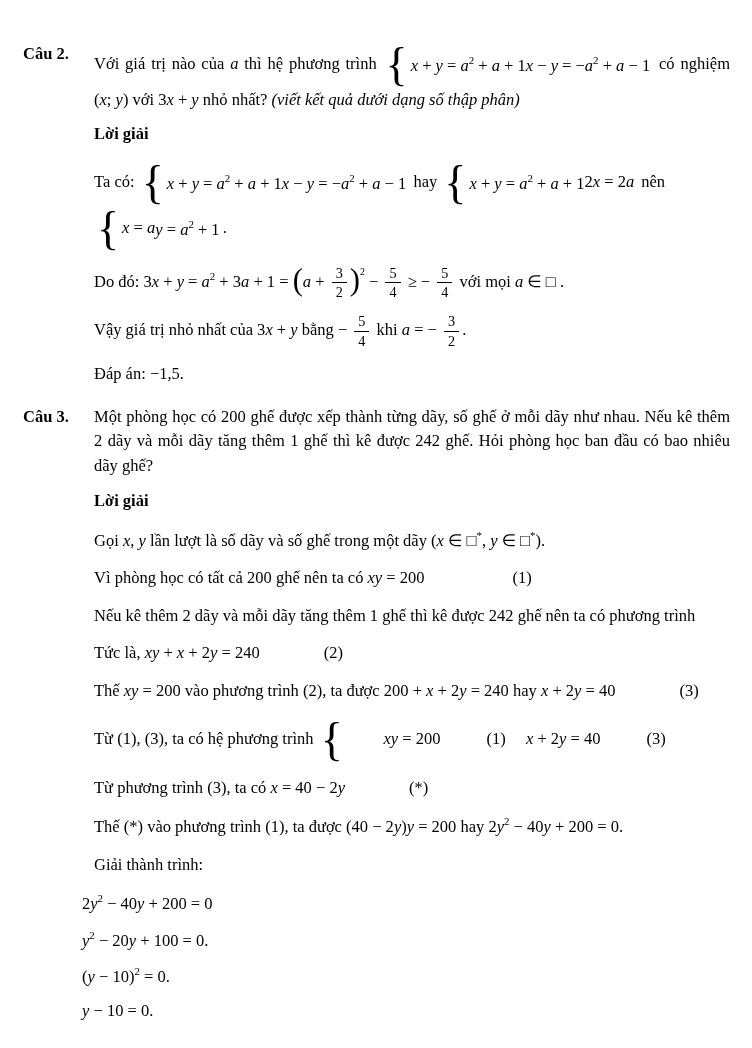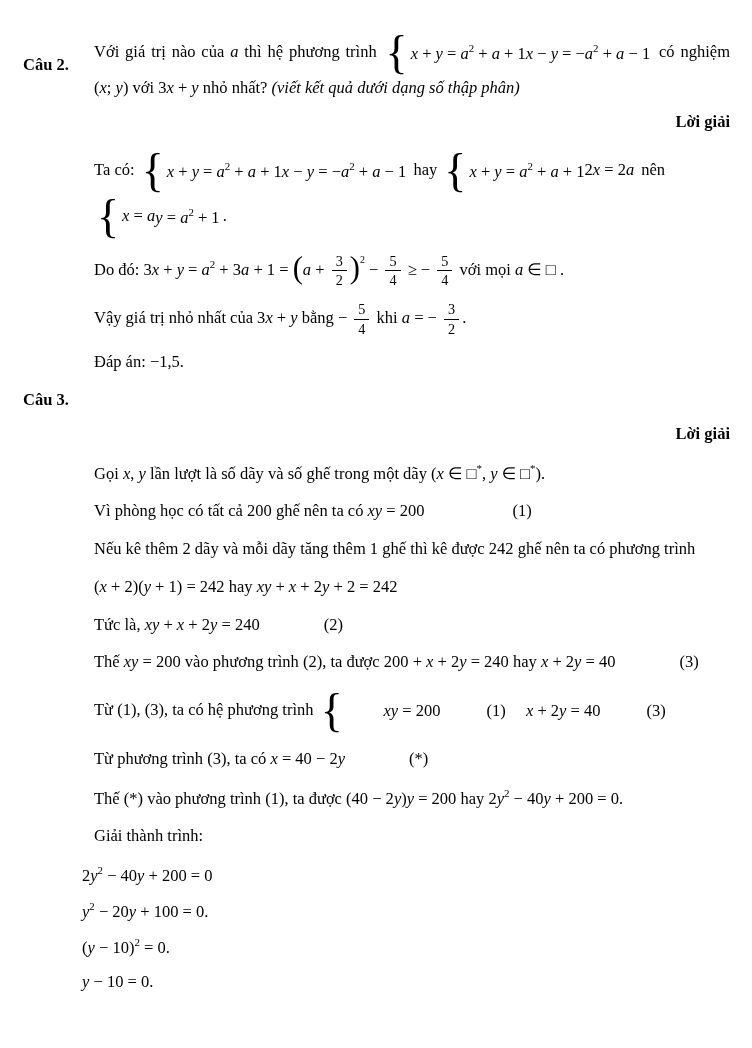--- a/index.html
+++ b/index.html
@@ -4,25 +4,25 @@
 <style>
   * { margin:0; padding:0; box-sizing:border-box; }
   html,body { background:#ffffff; }
   body {
     width:752px; min-height:1048px;
     color:#000;
     font-family:"Liberation Serif", serif;
     font-size:16.5px; line-height:1.5;
     padding:24px 22px 16px 23px;
   }
-  .qrow { display:flex; align-items:center; margin:6px 0 10px; }
+  .qrow { display:flex; align-items:flex-start; margin:18px 0 10px; }
   .qlabel { font-weight:700; flex:0 0 71px; }
   .qbody { flex:1; text-align:justify; }
   .para { margin:13px 0 13px 71px; }
-  .heading-center { margin:8px 0 8px 71px; text-align:right; font-weight:700; }
+  .heading-center { margin:8px 0 8px 71px; text-align:left; font-weight:700; }
   .bold { font-weight:400; }
   .eq-indent { margin-left:59px; margin-top:10px; margin-bottom:10px; }
   sup { font-size:0.66em; }
   i { font-style:italic; }
   
   .sys { display:inline-flex; align-items:center; vertical-align:middle; margin:1px 3px; }
   .brace { font-size:46px; line-height:0.95; font-weight:400; margin-right:3px; display:inline-block; transform:scaleY(1.02); font-style:normal; }
   .rows { display:inline-flex; flex-direction:row; }
   .row { line-height:1.5; white-space:nowrap; }
   .row.wide { display:flex; justify-content:flex-end; gap:0; min-width:160px; }
@@ -73,28 +73,28 @@
           <span class="row"><i>x</i> = <i>a</i></span>
           <span class="row"><i>y</i> = <i>a</i><sup>2</sup> + 1</span>
         </span>
       </span>.</div>
   <div class="para">Do đó: 3<i>x</i> + <i>y</i> = <i>a</i><sup>2</sup> + 3<i>a</i> + 1 = <span class="bigp">(</span><i>a</i> + <span class="frac"><span class="n">3</span><span class="d">2</span></span><span class="bigp">)</span><span class="psup">2</span> − <span class="frac"><span class="n">5</span><span class="d">4</span></span> ≥ − <span class="frac"><span class="n">5</span><span class="d">4</span></span> với mọi <i>a</i> ∈ □ .</div>
   <div class="para">Vậy giá trị nhỏ nhất của 3<i>x</i> + <i>y</i> bằng − <span class="frac"><span class="n">5</span><span class="d">4</span></span> khi <i>a</i> = − <span class="frac"><span class="n">3</span><span class="d">2</span></span>.</div>
   <div class="para bold">Đáp án: −1,5.</div>
 
   <div class="qrow">
     <span class="qlabel">Câu 3.</span>
+    <div class="qbody">Một phòng học có 200 ghế được xếp thành từng dãy, số ghế ở mỗi dãy như nhau. Nếu kê thêm 2 dãy và mỗi dãy tăng thêm 1 ghế thì kê được 242 ghế. Hỏi phòng học ban đầu có bao nhiêu dãy ghế?</div>
   </div>
 
   <div class="heading-center">Lời giải</div>
 
   <div class="para">Gọi <i>x</i>, <i>y</i> lần lượt là số dãy và số ghế trong một dãy (<i>x</i> ∈ □<sup>*</sup>, <i>y</i> ∈ □<sup>*</sup>).</div>
   <div class="para">Vì phòng học có tất cả 200 ghế nên ta có <i>xy</i> = 200<span class="eqnum-wide">(1)</span></div>
   <div class="para">Nếu kê thêm 2 dãy và mỗi dãy tăng thêm 1 ghế thì kê được 242 ghế nên ta có phương trình</div>
-  <div class="para">(<i>x</i> + 2)(<i>y</i> + 1) = 242 hay <i>xy</i> + <i>x</i> + 2<i>y</i> + 2 = 242</div>
   <div class="para">Tức là, <i>xy</i> + <i>x</i> + 2<i>y</i> = 240<span class="eqnum">(2)</span></div>
   <div class="para">Thế <i>xy</i> = 200 vào phương trình (2), ta được 200 + <i>x</i> + 2<i>y</i> = 240 hay <i>x</i> + 2<i>y</i> = 40<span class="eqnum">(3)</span></div>
   <div class="para">Từ (1), (3), ta có hệ phương trình <span class="sys">
         <span class="brace">{</span>
         <span class="rows">
           <span class="row wide">
             <span><i>xy</i> = 200</span>
             <span class="rownum">(1)</span>
           </span>
           <span class="row wide">

